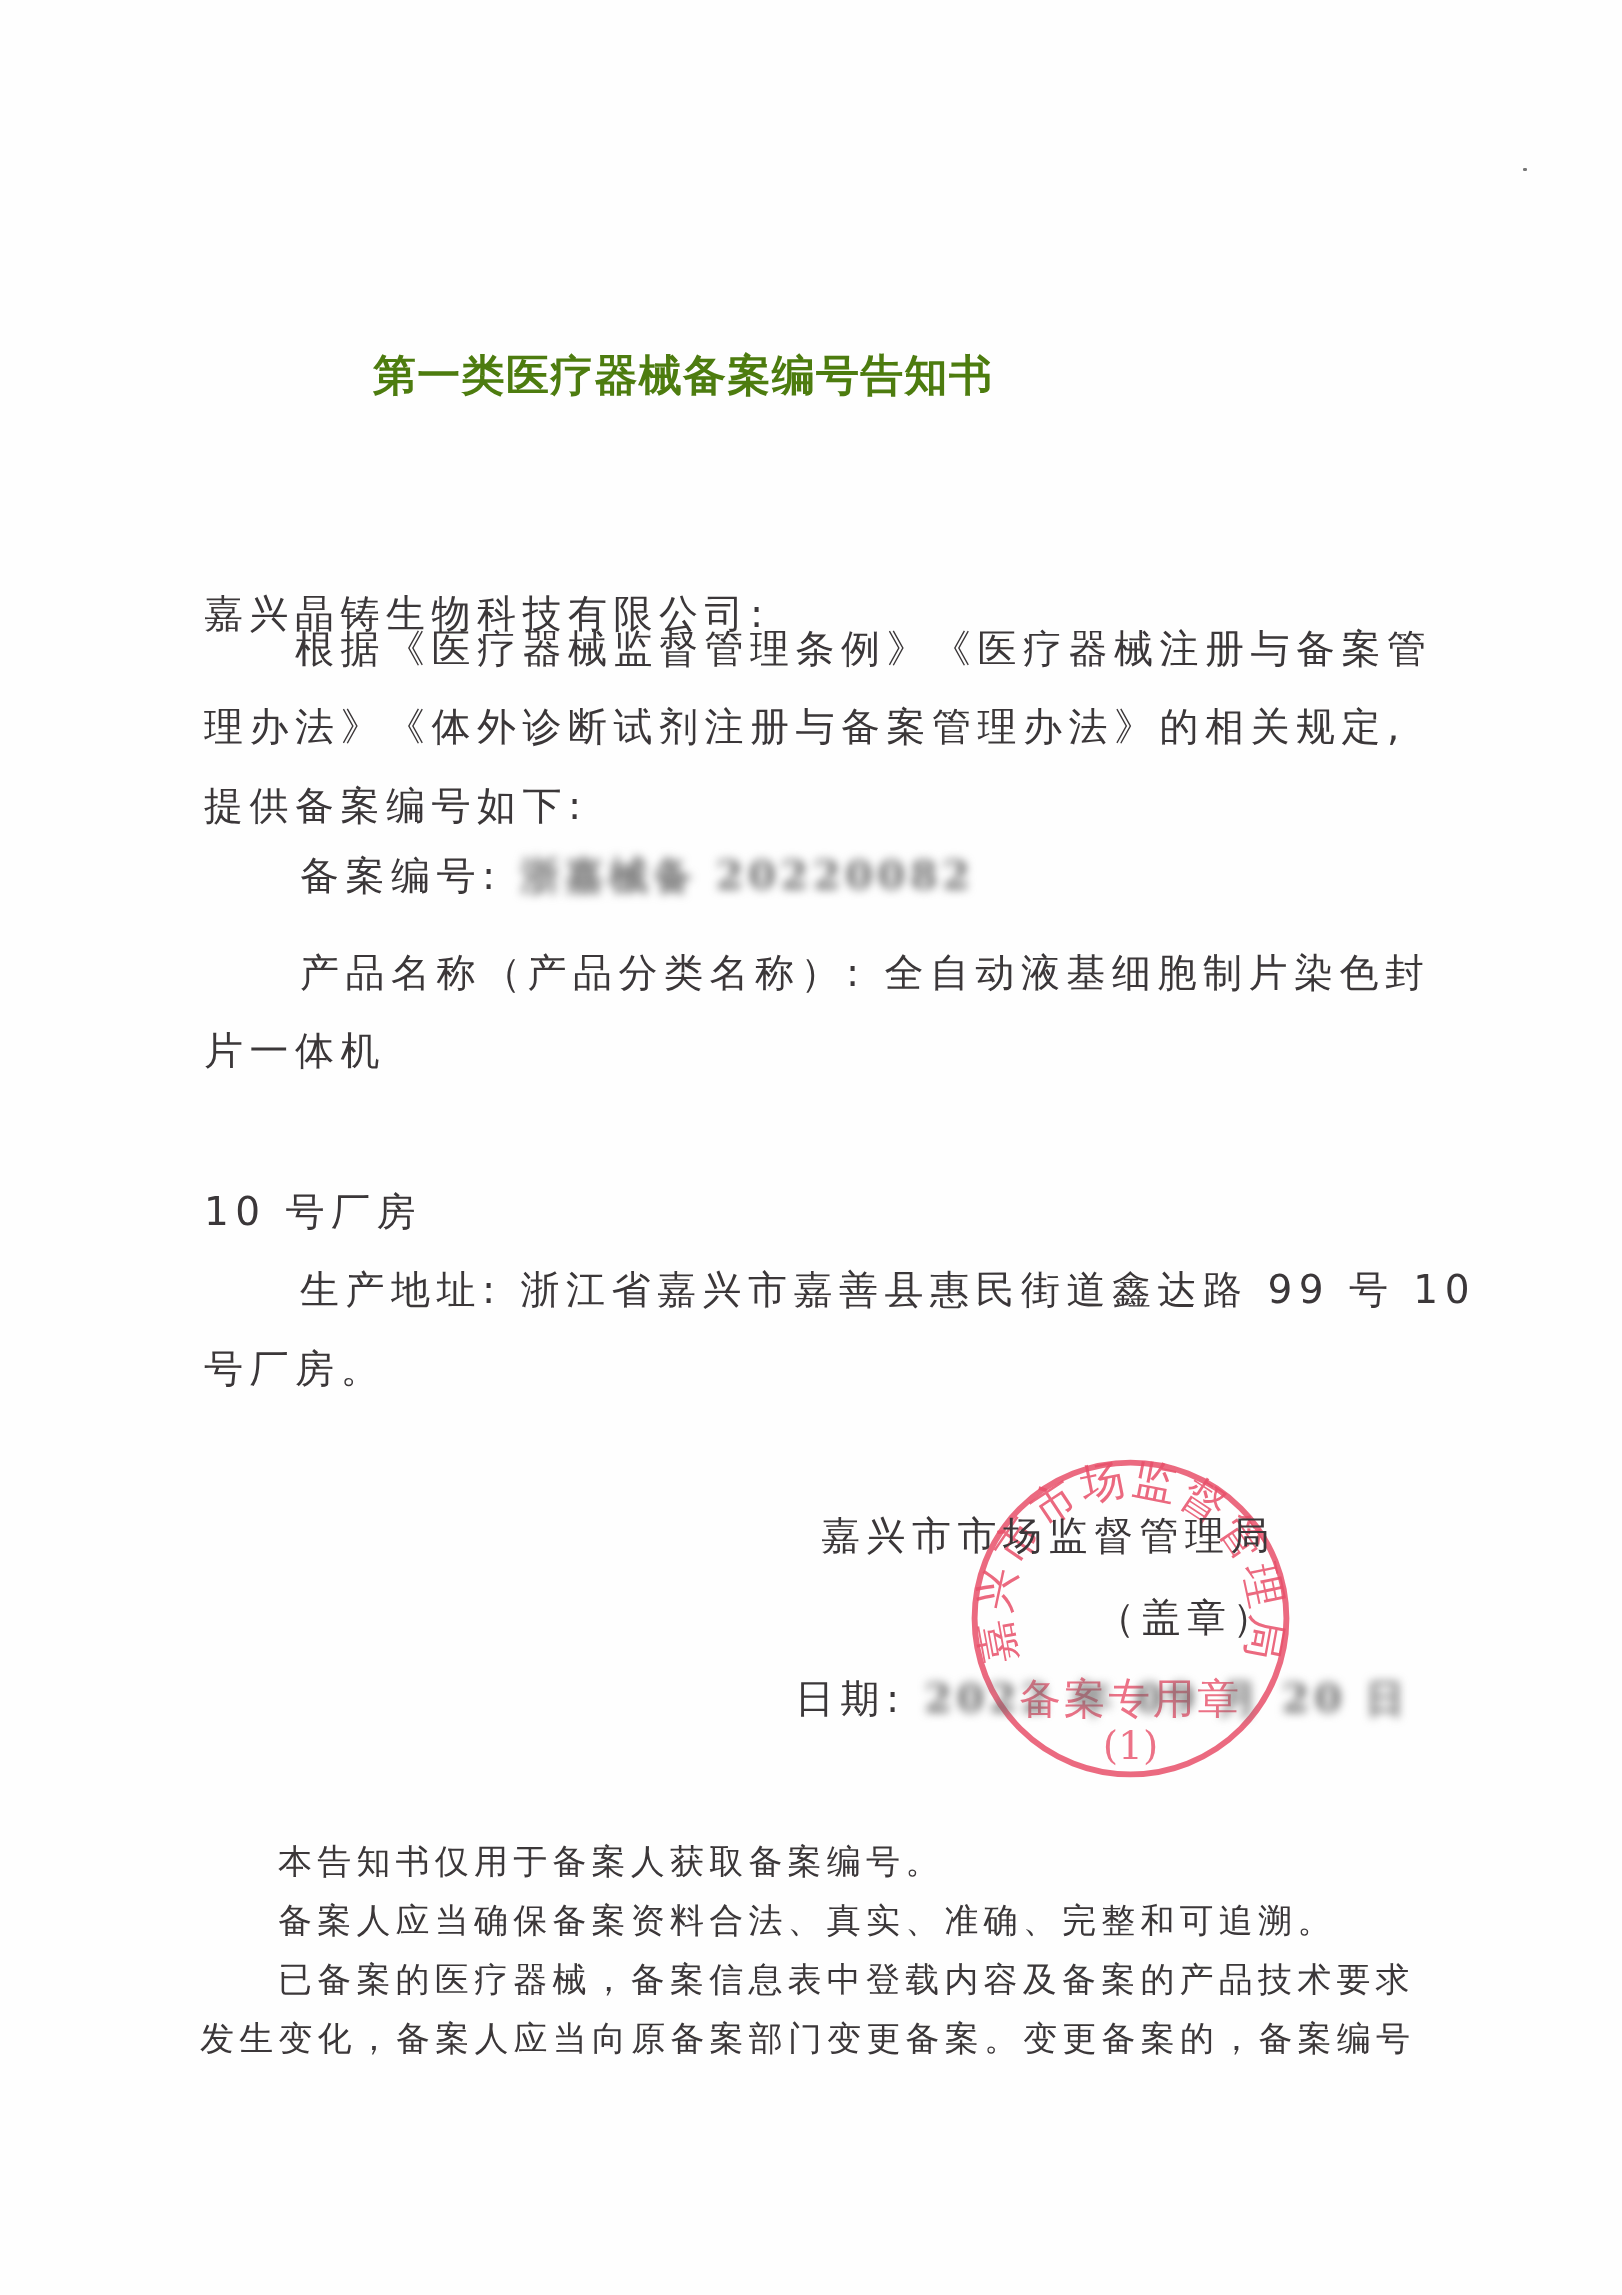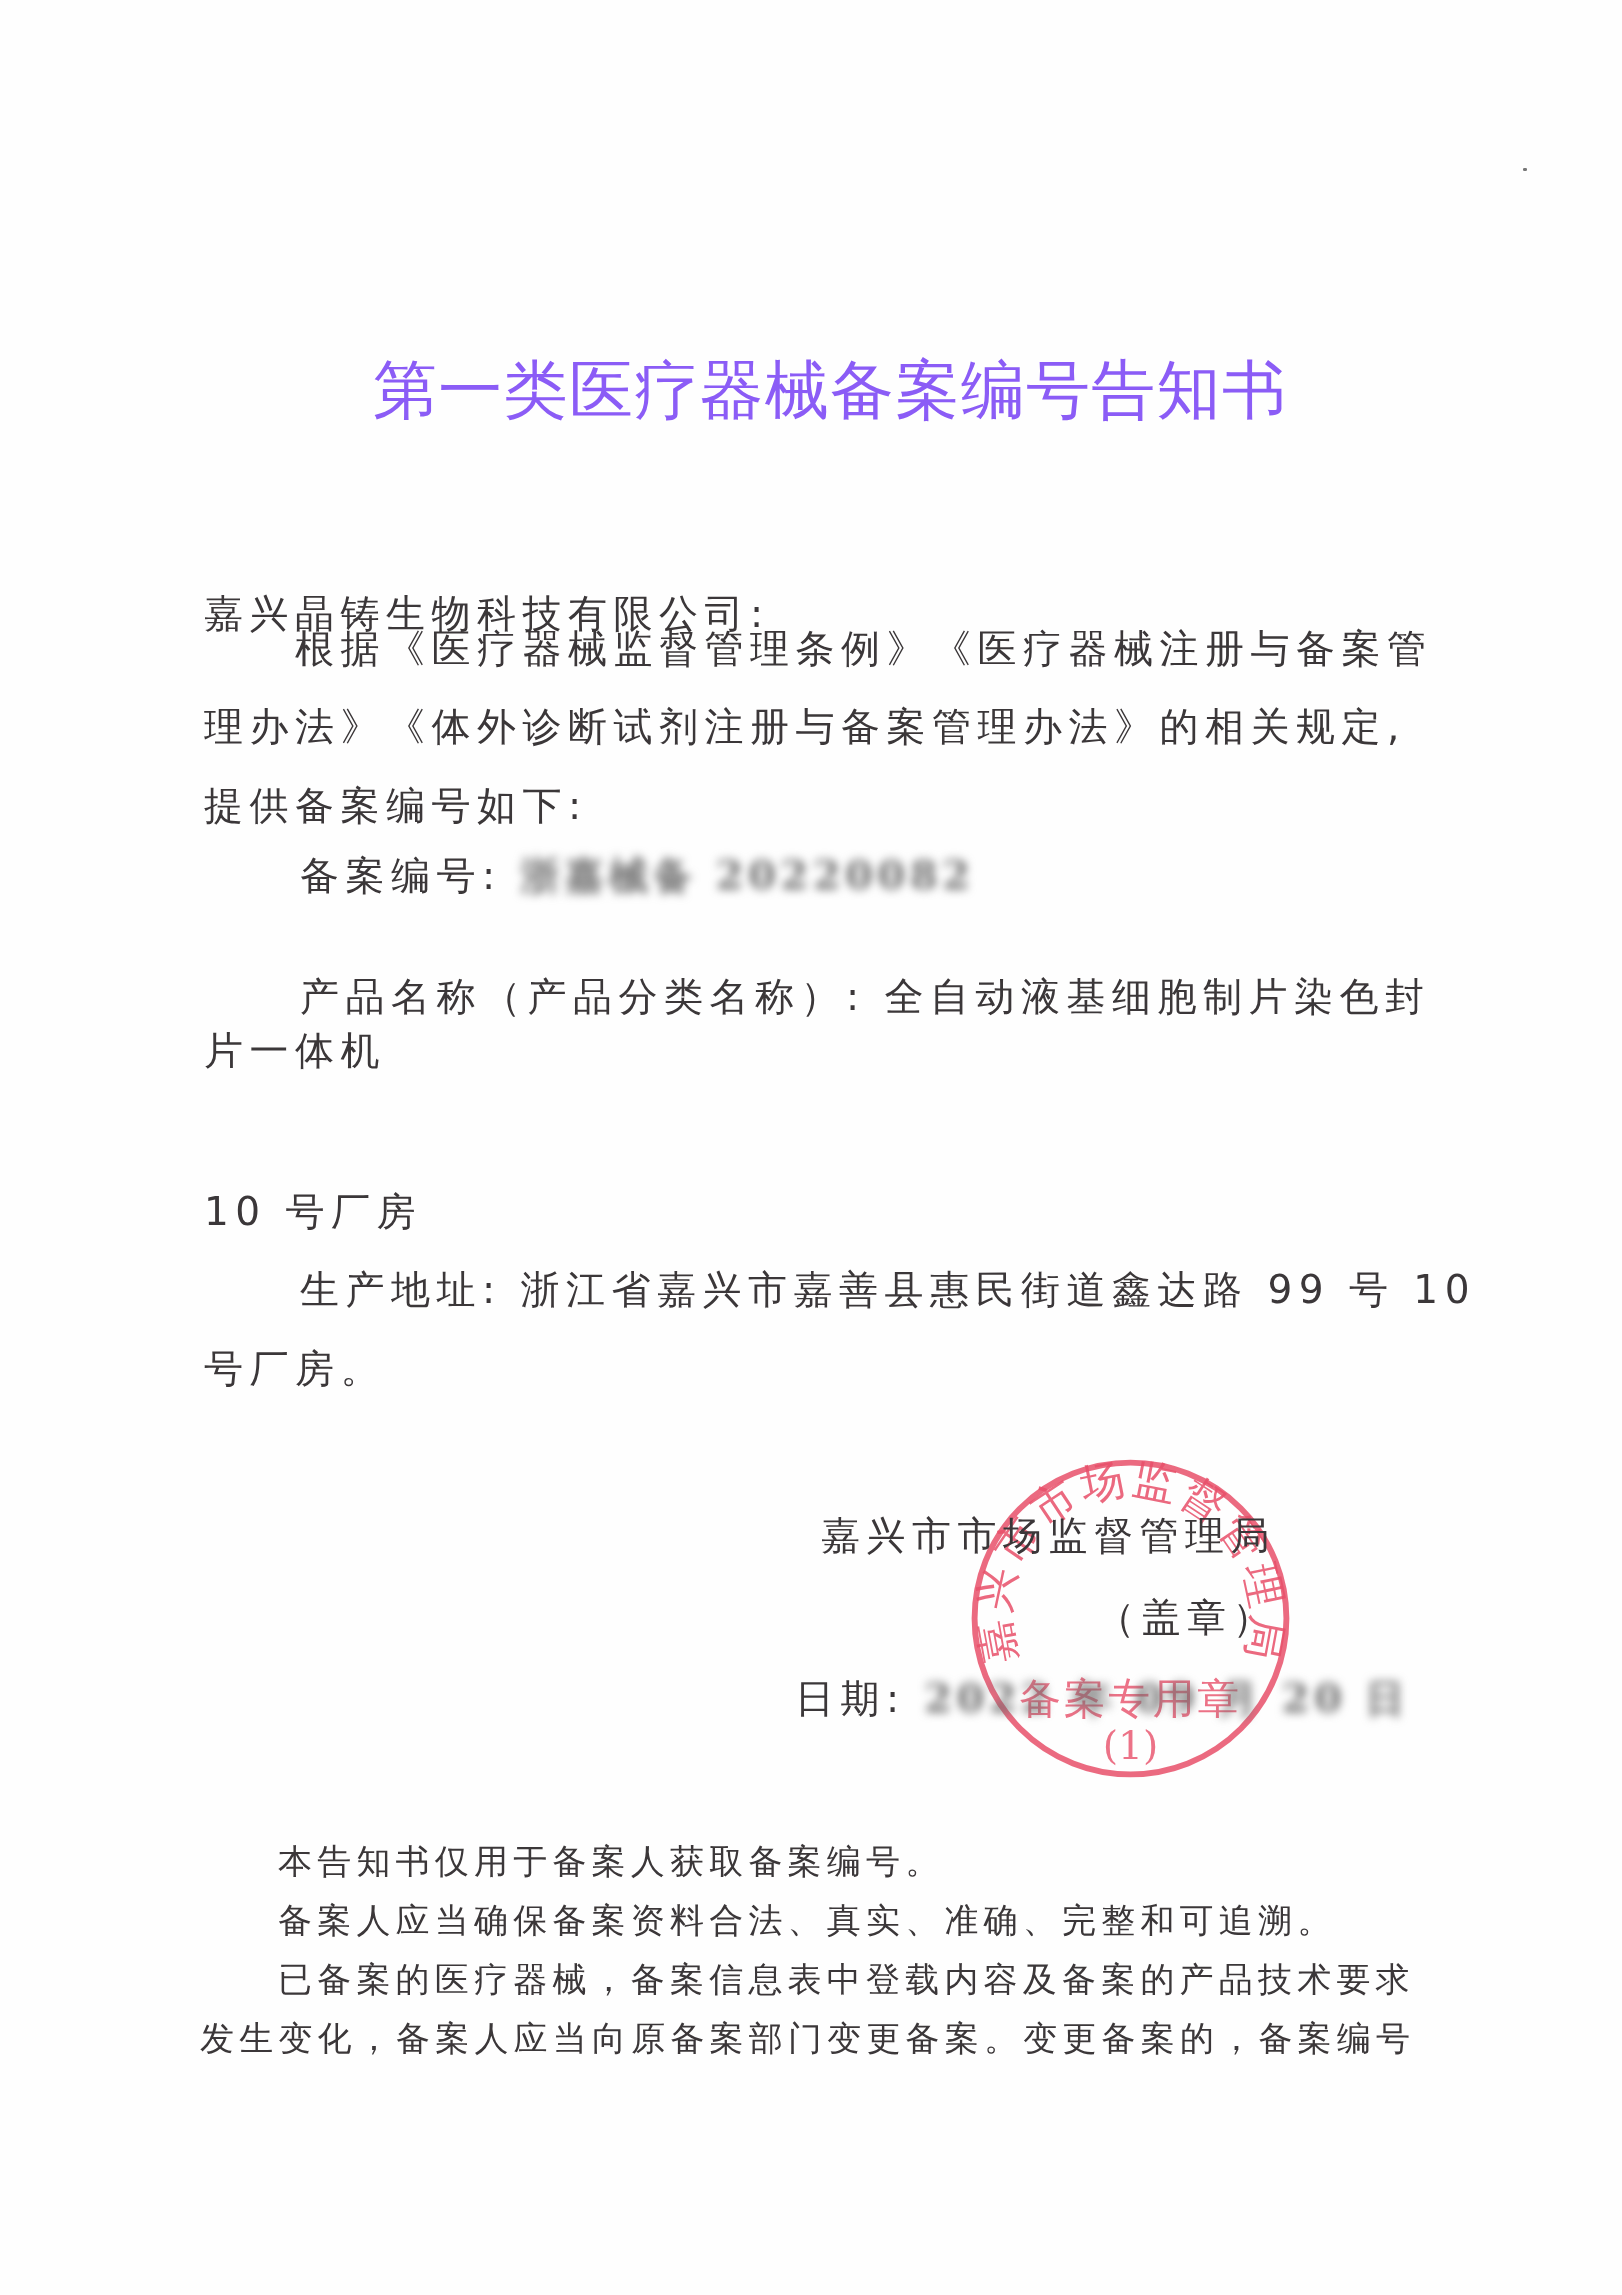--- a/index.html
+++ b/index.html
@@ -1,21 +1,21 @@
 <!DOCTYPE html>
 <html style="font-size:10.5px"><head>
 <meta charset="utf-8">
 <style>
   html, body { margin: 0; padding: 0; background: #ffffff; }
   body { width: 1623px; height: 2295px; position: relative; overflow: hidden;
          font-family: "DejaVu Sans", "Liberation Sans", sans-serif; color: #3a3638; }
   .page { position: absolute; left: 0; top: 0; width: 1623px; height: 2295px; background: #fefefe; }
   .speck { position: absolute; left: 1523px; top: 168px; width: 3.9px; height: 3.3px; background: #777; border-radius: 1.3px; }
-  .title { position: absolute; left: 373px; top: 347px; font-size: 64px; letter-spacing: 1.3px;
-           color: #8b5cf6; white-space: nowrap; font-weight: normal; }
+  .title { position: absolute; left: 373px; top: 347px; font-size: 43px; letter-spacing: 1.3px;
+           color: #4d7c0f; white-space: nowrap; font-weight: bold; }
   .line { position: absolute; font-size: 39px; white-space: nowrap; letter-spacing: 6.5px; color: #3b3739; }
   .blur { filter: blur(4.6px); color: #6b6b6b; font-family: "DejaVu Serif", serif; font-weight: bold; letter-spacing: 5.2px; }
   .stamp { position: absolute; left: 970px; top: 1458px; width: 321px; height: 321px; }
   .notes .line { font-size: 34px; letter-spacing: 5.2px; }
 </style>
 </head>
 <body>
 
 <div class="page">
   <div class="speck"></div>
@@ -26,21 +26,21 @@
 
   <div class="line" style="left:295px; top:622px;">根据《医疗器械监督管理条例》《医疗器械注册与备案管</div>
   <div class="line" style="left:204px; top:700px;">理办法》《体外诊断试剂注册与备案管理办法》的相关规定,</div>
   <div class="line" style="left:204px; top:779px;">提供备案编号如下:</div>
 
   <div class="line" style="left:300px; top:849px;text-align:center;">
     <span>备案编号:</span>
     <span class="blur">浙嘉械备 20220082</span>
   </div>
 
-  <div class="line" style="left:300px; top:970px;">
+  <div class="line" style="left:300px; top:946px;">
     <span>产品名称（产品分类名称）:</span>
     <span>全自动液基细胞制片染色封</span>
   </div>
   <div class="line" style="left:204px; top:1024px;">片一体机</div>
 
   <div class="line" style="left:204px; top:1185px;">10 号厂房</div>
 
   <div class="line" style="left:300px; top:1263px;">
     <span>生产地址:</span>
     <span>浙江省嘉兴市嘉善县惠民街道鑫达路 99 号 10</span>

